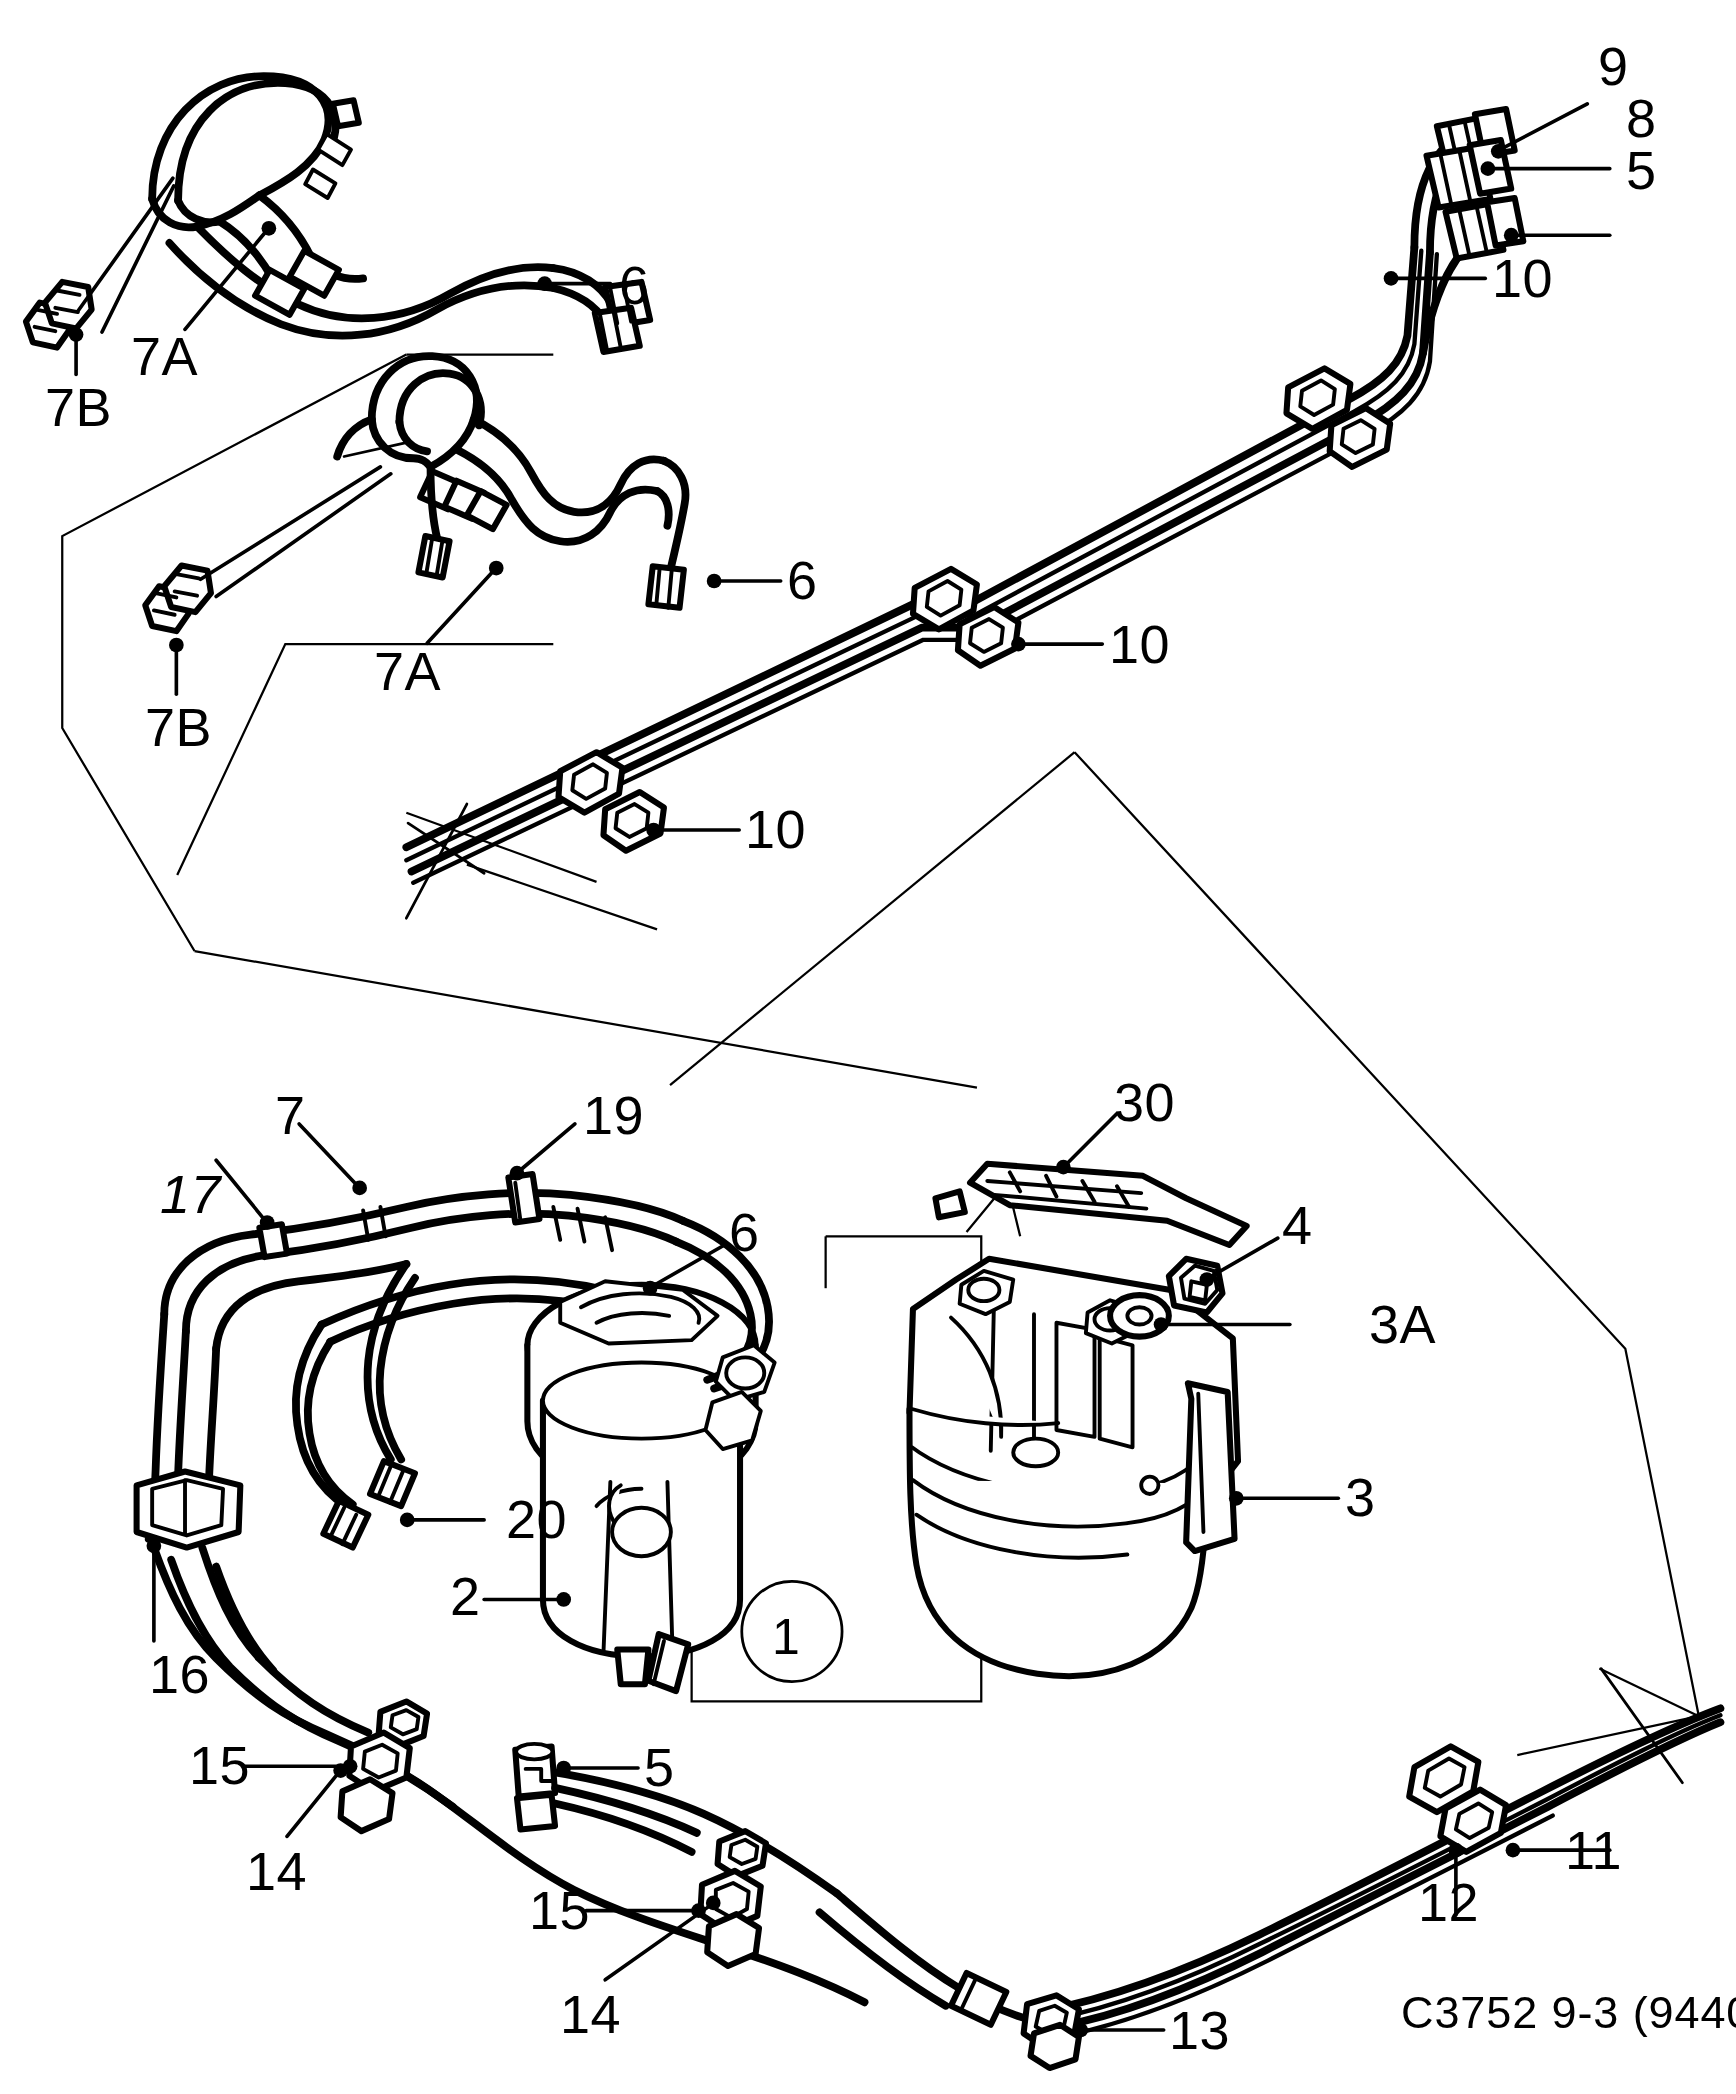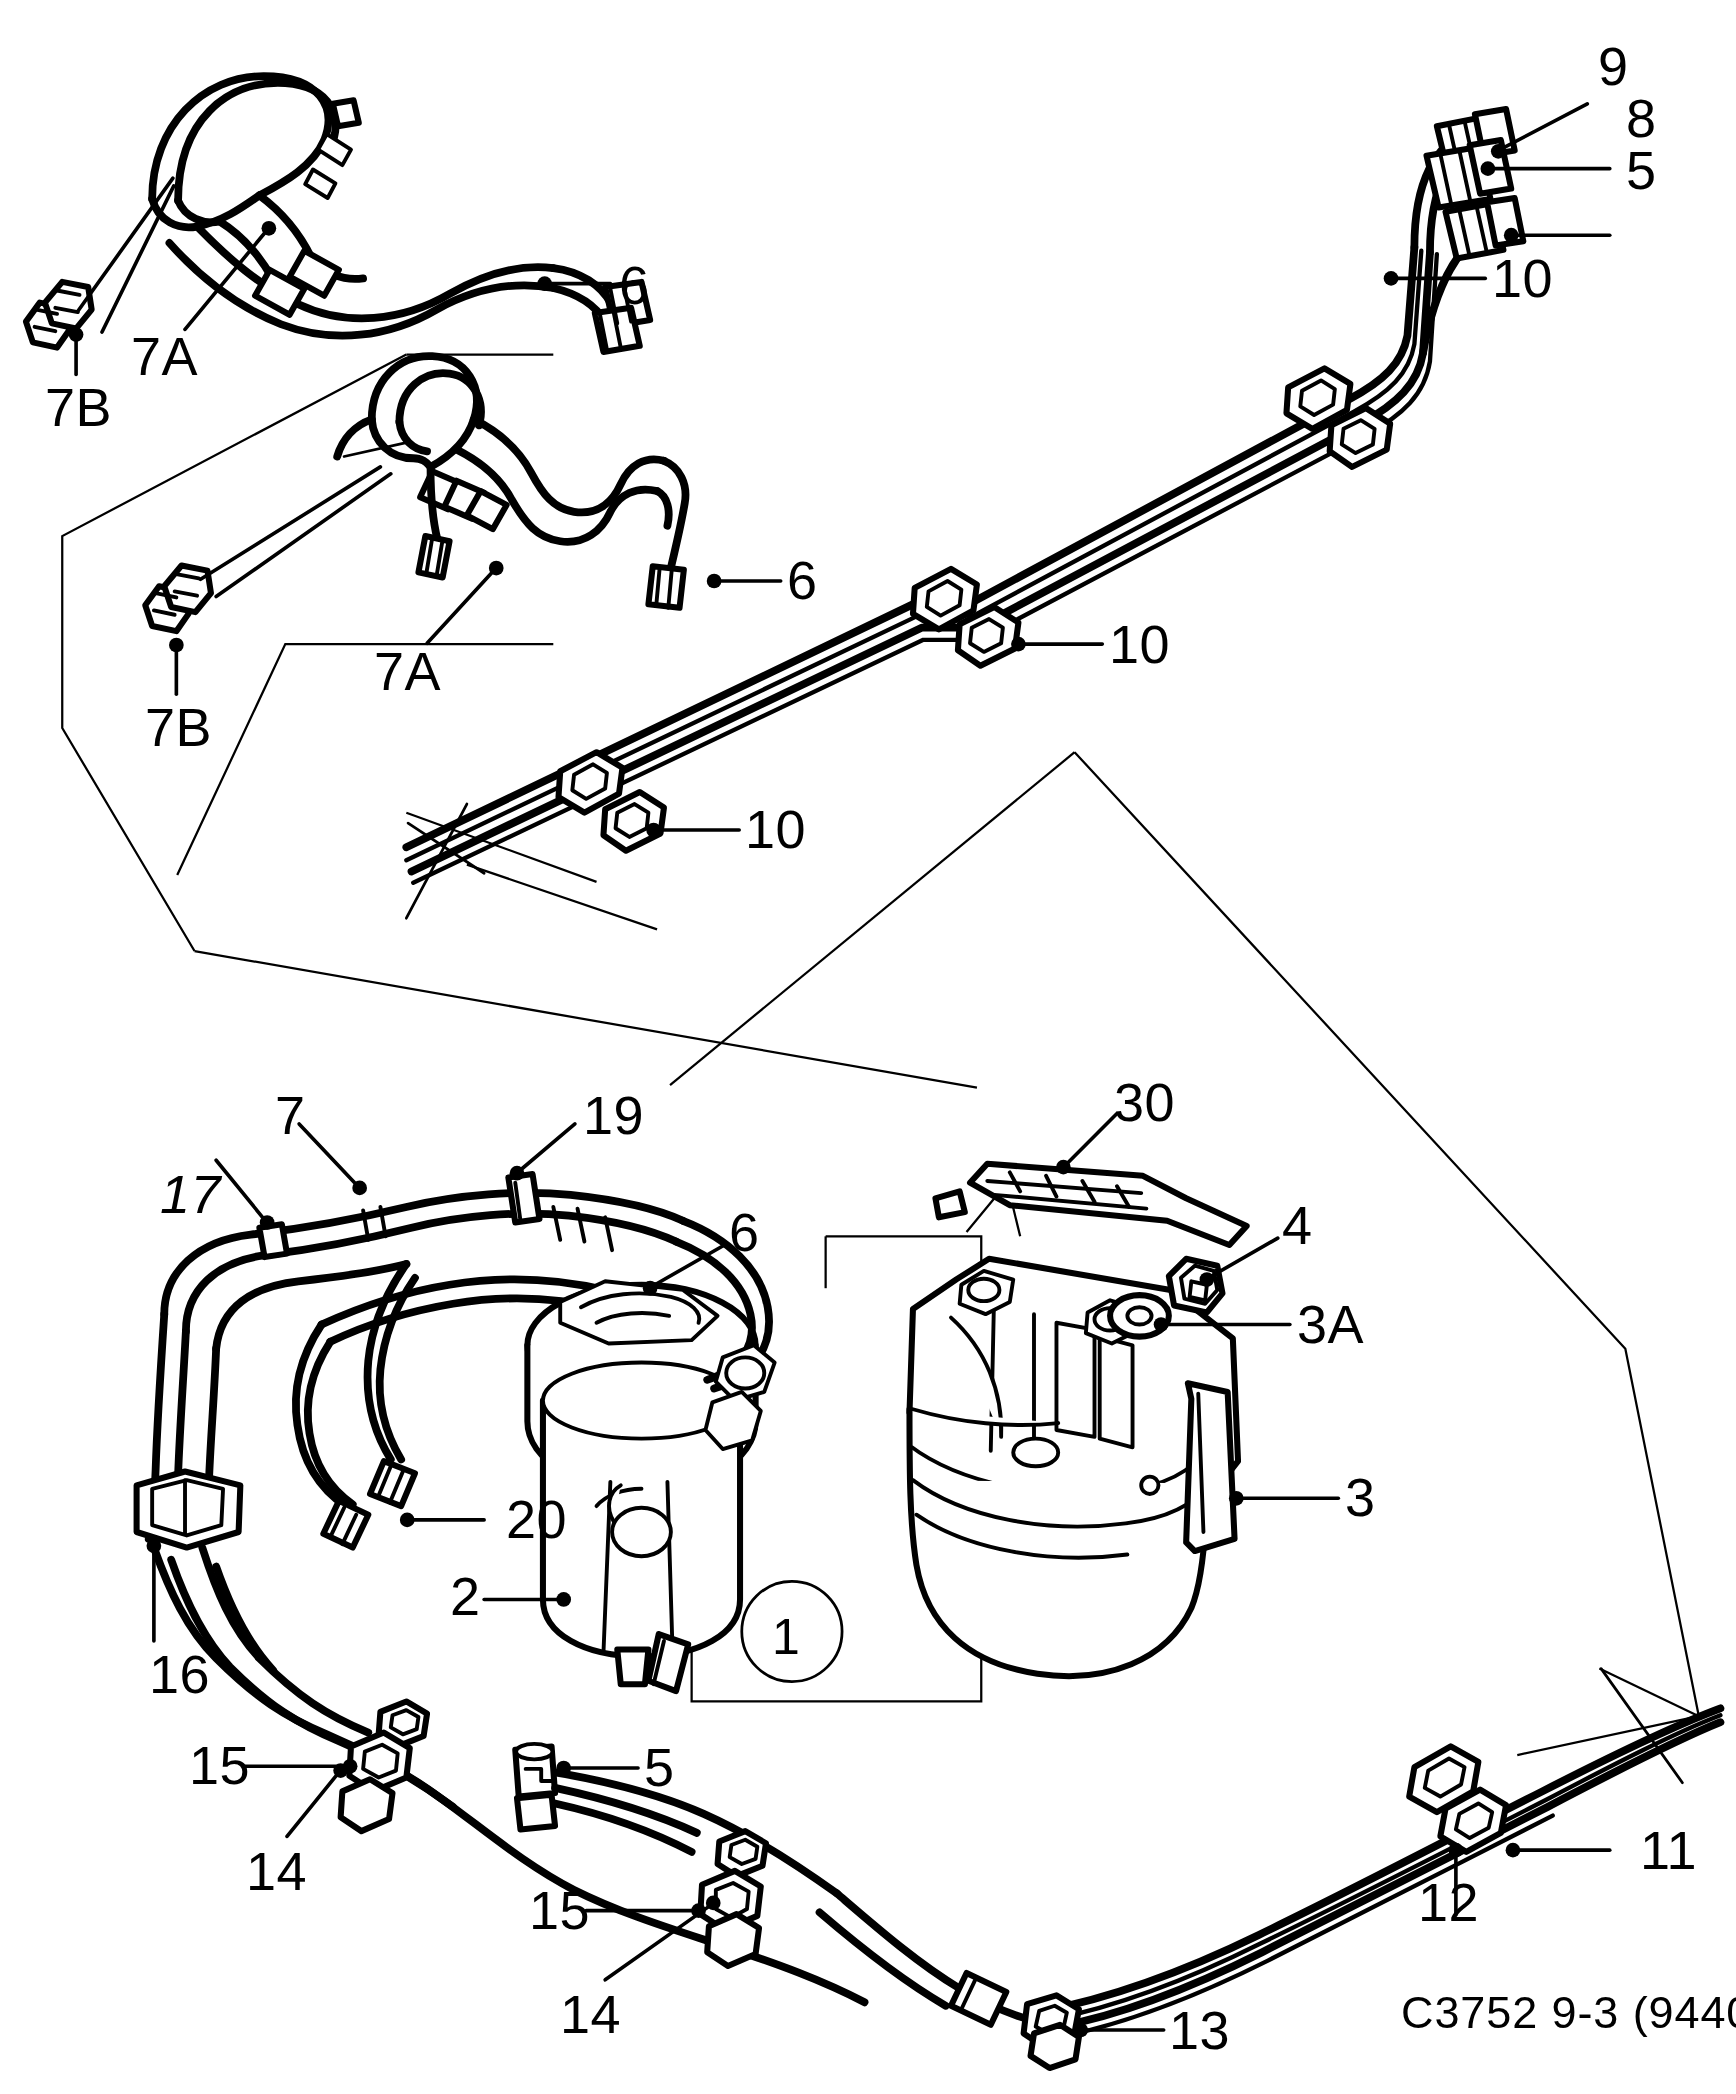--- a/index.html
+++ b/index.html
@@ -476,32 +476,32 @@
       <div class="callout-label" style="left: 374px; top: 644px;">7A</div>
       <div class="callout-label" style="left: 145px; top: 700px;">7B</div>
       <div class="callout-label" style="left: 1109px; top: 617px;">10</div>
       <div class="callout-label" style="left: 745px; top: 802px;">10</div>
       <div class="callout-label" style="left: 160px; top: 1167px; font-style: italic;">17</div>
       <div class="callout-label" style="left: 275px; top: 1088px;">7</div>
       <div class="callout-label" style="left: 583px; top: 1088px;">19</div>
       <div class="callout-label" style="left: 1114px; top: 1075px;">30</div>
       <div class="callout-label" style="left: 729px; top: 1205px;">6</div>
       <div class="callout-label" style="left: 1282px; top: 1198px;">4</div>
-      <div class="callout-label" style="left: 1297px; top: 1297px;">3A</div>
+      <div class="callout-label" style="left: 1369px; top: 1297px;">3A</div>
       <div class="callout-label" style="left: 1345px; top: 1470px;">3</div>
       <div class="callout-label" style="left: 490px; top: 1492px; margin-left: 16px;">20</div>
       <div class="callout-label" style="left: 450px; top: 1569px;">2</div>
       <div class="callout-label" style="left: 149px; top: 1647px;">16</div>
       <div class="callout-label" style="left: 189px; top: 1738px;">15</div>
       <div class="callout-label" style="left: 644px; top: 1740px;">5</div>
       <div class="callout-label" style="left: 246px; top: 1844px;">14</div>
       <div class="callout-label" style="left: 529px; top: 1883px;">15</div>
       <div class="callout-label" style="left: 560px; top: 1987px;">14</div>
       <div class="callout-label" style="left: 1169px; top: 2003px; text-align: right;">13</div>
-      <div class="callout-label" style="left: 1640px; top: 1823px;">11</div>
+      <div class="callout-label" style="left: 1565px; top: 1823px;">11</div>
       <div class="callout-label" style="left: 1418px; top: 1875px;">12</div>
       <div class="circ-label" style="left: 772px; top: 1608px;">1</div>
     </div>
 
   <div class="footer-code" style="left:1401px; top:1987px;">C3752 9-3 (9440)</div>
 
 </div>
 
 
 </body></html>

